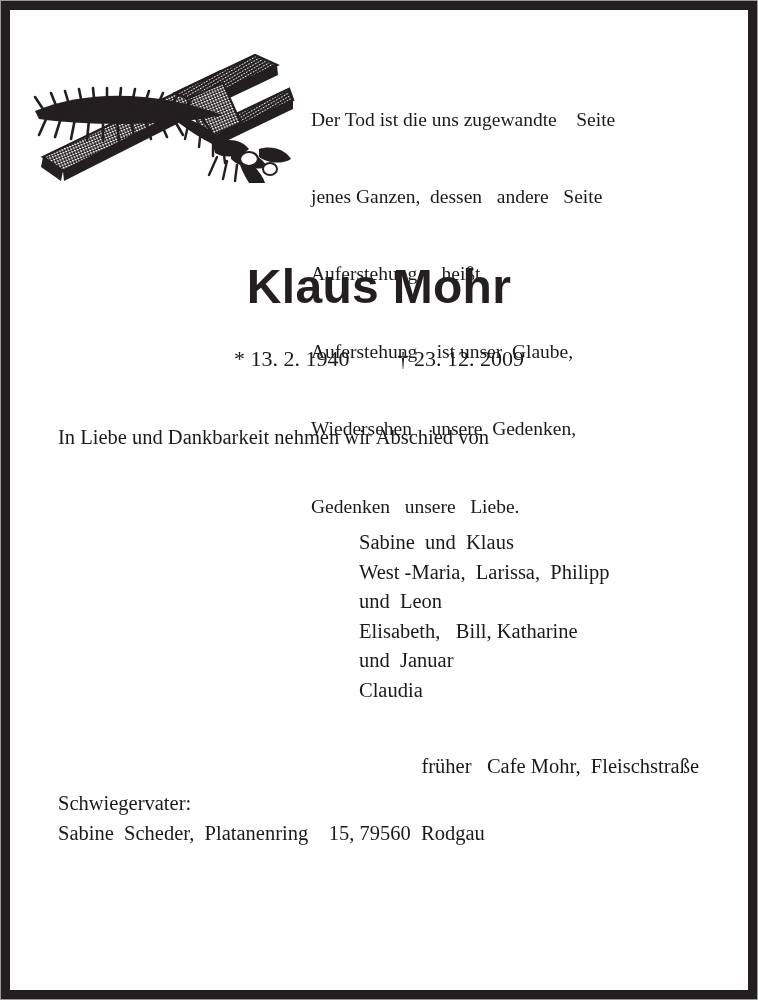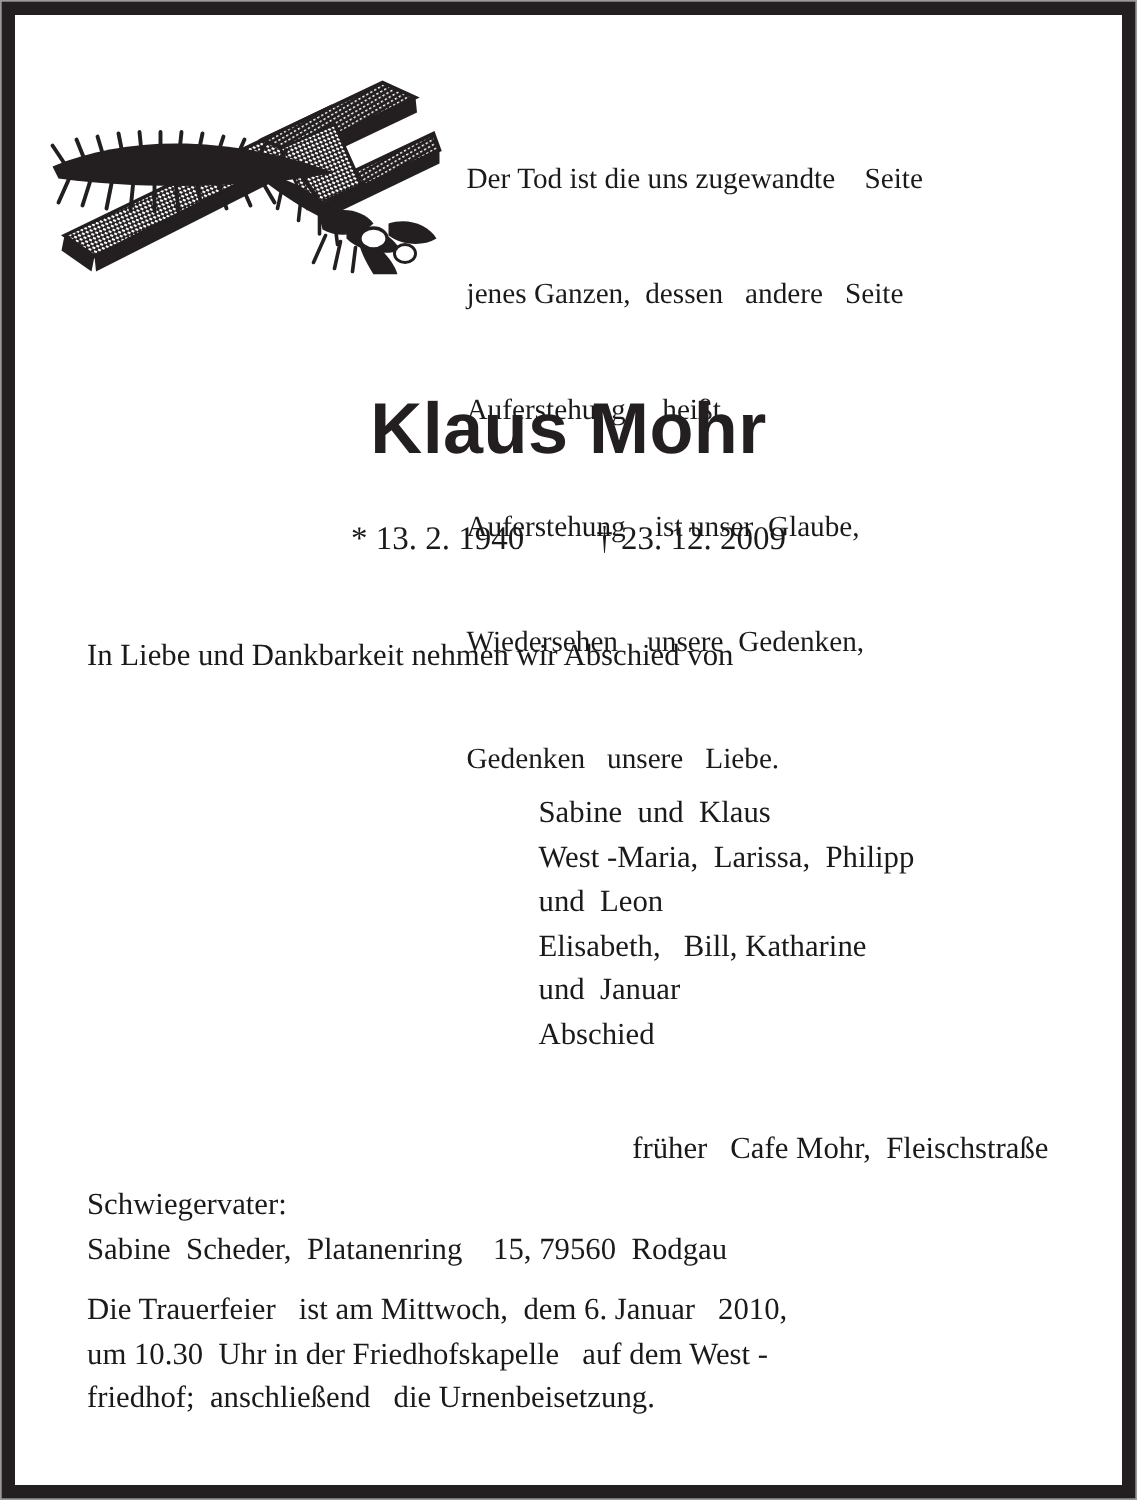--- a/index.html
+++ b/index.html
@@ -250,31 +250,26 @@
     <div id="dedication">
       <span class="dline">In Liebe  und  Dankbarkeit   nehmen   wir  Abschied  von</span>
     </div>
 
     <div id="survivors">
       <span class="sline">Sabine  und  Klaus</span>
       <span class="sline">West -Maria,  Larissa,  Philipp</span>
       <span class="sline">und  Leon</span>
       <span class="sline">Elisabeth,   Bill, Katharine</span>
       <span class="sline">und  Januar</span>
-      <span class="sline">Abschied</span>
+      <span class="sline">Claudia</span>
     </div>
 
     <div id="former-business">früher   Cafe Mohr,  Fleischstraße</div>
 
     <div id="mourning-address">
       <span class="aline">Schwiegervater:</span>
       <span class="aline">Sabine  Scheder,  Platanenring    15, 79560  Rodgau</span>
     </div>
 
-    <div id="service-info">
-      <span class="fline">Die Trauerfeier   ist am Mittwoch,  dem 6. Januar   2010,</span>
-      <span class="fline">um 10.30  Uhr in der Friedhofskapelle   auf dem West -</span>
-      <span class="fline">friedhof;  anschließend   die Urnenbeisetzung.</span>
-    </div>
 
   </div>
   <div id="frame-border"></div>
 </div>
 
 </body></html>

